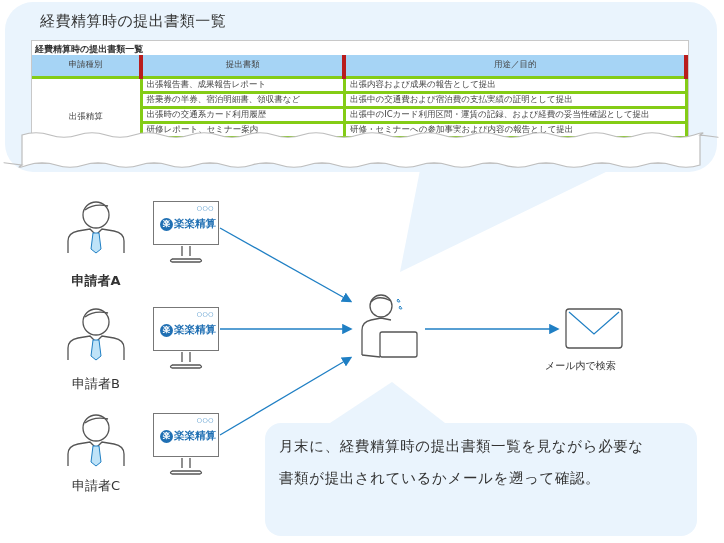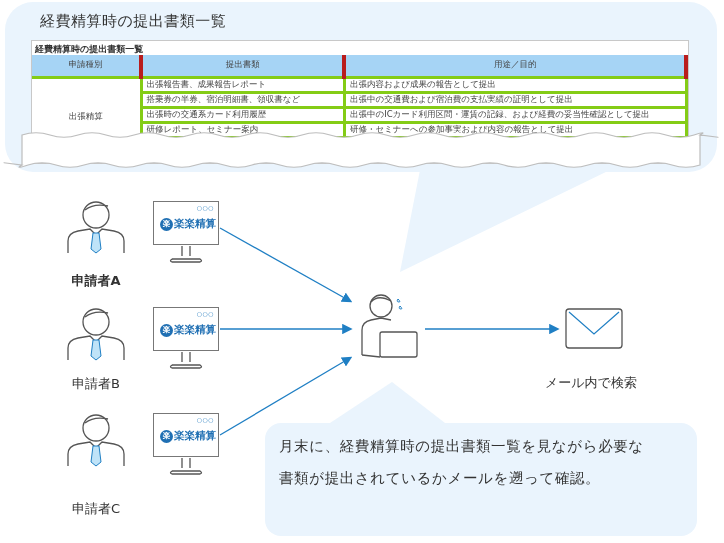--- a/index.html
+++ b/index.html
@@ -26,21 +26,21 @@
   
   .person-label { font-size:13px; color:#333; width:80px; text-align:center; }
   .monitor-screen { width:66px; height:44px; border:1.5px solid #777; background:#fff; }
   .dots { position:absolute; right:4px; top:2px; font-size:6px; color:#2b7fc0; letter-spacing:0.5px; }
   .brand { position:absolute; left:6px; top:15px; display:flex; align-items:center; font-size:10.5px; color:#1f6fb3; font-weight:bold; }
   .brand-circle { width:13px; height:13px; border-radius:50%; background:#1f6fb3; color:#fff; font-size:7.5px; display:flex; align-items:center; justify-content:center; margin-right:1px; }
 
   
   #bottom-bubble { left:265px; top:423px; width:432px; height:113px; background:#eaf4fd; border-radius:16px; }
   .note-line { font-size:14.5px; color:#333; letter-spacing:0.6px; white-space:nowrap; }
-  #mail-label { left:545px; top:374px; font-size:13px; color:#333; }
+  #mail-label { left:545px; top:359px; font-size:10px; color:#333; }
 </style>
 </head>
 <body>
 
 <div id="top-bubble" class="abs"></div>
 <svg id="top-tail" class="abs">
   <polygon points="420,170 610,170 400,272" fill="#eaf4fd"></polygon>
   <polygon points="330,423 445,423 392,382" fill="#eaf4fd"></polygon>
 </svg>
 <div id="top-title" class="abs">経費精算時の提出書類一覧</div>
@@ -154,20 +154,20 @@
 <div class="abs monitor-screen" style="left:153px;top:413px;">
   <span class="dots">○○○</span>
   <div class="brand">
     <span class="brand-circle">楽</span>
     <span>楽楽精算</span>
   </div>
 </div>
 
 <div class="abs person-label" style="left:56px;top:272px;font-weight:bold;">申請者A</div>
 <div class="abs person-label" style="left:56px;top:375px;">申請者B</div>
-<div class="abs person-label" style="left:56px;top:500px;">申請者C</div>
+<div class="abs person-label" style="left:56px;top:477px;">申請者C</div>
 
 <div id="mail-label" class="abs">メール内で検索</div>
 
 <div id="bottom-bubble" class="abs">
   <div class="abs note-line" style="left:14px;top:14px;">月末に、経費精算時の提出書類一覧を見ながら必要な</div>
   <div class="abs note-line" style="left:14px;top:46px;">書類が提出されているかメールを遡って確認。</div>
 </div>
 
 </body></html>

